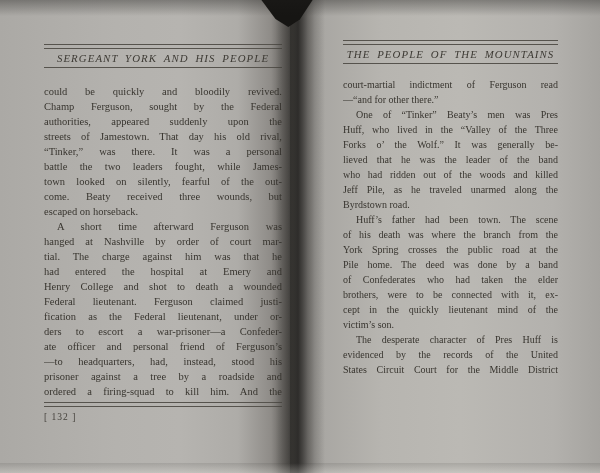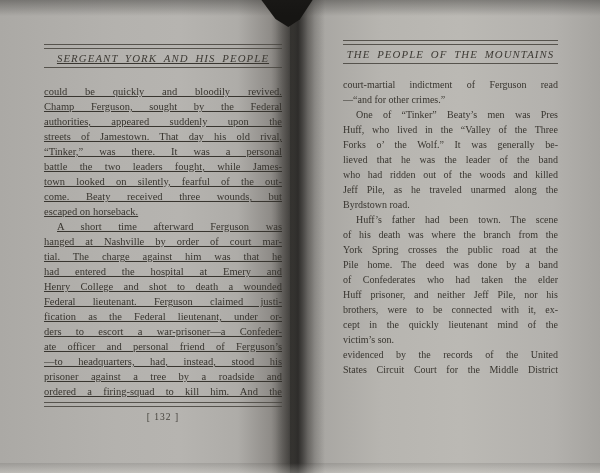--- a/index.html
+++ b/index.html
@@ -27,42 +27,42 @@
   }
   .top-vignette{
     position:absolute;left:0;top:0;width:600px;height:16px;pointer-events:none;
     background:linear-gradient(to bottom,rgba(30,29,27,0.38),rgba(30,29,27,0));
   }
   .bottom-strip{
     position:absolute;left:0;bottom:0;width:600px;height:10px;pointer-events:none;
     background:linear-gradient(to bottom,rgba(40,39,37,0.12),rgba(228,226,220,0.30));
   }
   .text-col{position:absolute;top:0;color:#38352f;}
-  .page-left .text-col{left:44px;width:238px;text-decoration:underline;}
+  .page-left .text-col{left:44px;width:238px;}
   .page-right .text-col{left:53px;width:215px;}
 
   .running-head{margin-top:44px;}
   .page-right .running-head{margin-top:40px;}
   .double-rule{height:3px;border-top:1px solid #56534d;border-bottom:1px solid #56534d;}
   .single-rule{border-top:1px solid #56534d;}
   .head-title{
     font-style:italic;font-size:10.8px;letter-spacing:1.1px;word-spacing:3px;
     text-align:center;color:#3d3a34;padding:3px 0 3px 0;white-space:nowrap;
   }
   .body-text{margin-top:16px;font-size:10.5px;line-height:15px;}
   .page-right .body-text{margin-top:13px;font-size:10px;}
   .line{text-align:justify;text-align-last:justify;overflow:hidden;}
   .line.end{text-align-last:left;}
   .line.indent{text-indent:13px;}
 
   .folio-block{position:absolute;top:402px;}
   .page-left .folio-block{left:44px;width:238px;}
   .page-right .folio-block{left:41px;width:215px;}
   .folio{
-    text-align:center;font-size:9.5px;letter-spacing:1px;color:#45423c;padding-top:5px;
+    text-align:left;font-size:9.5px;letter-spacing:1px;color:#45423c;padding-top:5px;
   }
 </style>
 </head>
 <body>
 
 <div class="spread">
 
   <div class="page page-left">
     <div class="text-col">
       <div class="running-head">
@@ -102,37 +102,37 @@
 
   <div class="page page-right">
     <div class="text-col">
       <div class="running-head">
         <div class="double-rule"></div>
         <div class="head-title">THE PEOPLE OF THE MOUNTAINS</div>
         <div class="single-rule"></div>
       </div>
       <div class="body-text">
           <div class="line">court-martial indictment of Ferguson read</div>
-          <div class="line end">—“and for other crimes.”</div>
+          <div class="line end">—“and for other there.”</div>
           <div class="line indent">One of “Tinker” Beaty’s men was Pres</div>
           <div class="line">Huff, who lived in the “Valley of the Three</div>
           <div class="line">Forks o’ the Wolf.”  It was generally be-</div>
           <div class="line">lieved that he was the leader of the band</div>
           <div class="line">who had ridden out of the woods and killed</div>
           <div class="line">Jeff Pile, as he traveled unarmed along the</div>
           <div class="line end">Byrdstown road.</div>
           <div class="line indent">Huff’s father had been town.  The scene</div>
           <div class="line">of his death was where the branch from the</div>
           <div class="line">York Spring crosses the public road at the</div>
           <div class="line">Pile home.  The deed was done by a band</div>
           <div class="line">of Confederates who had taken the elder</div>
-          <div class="line">Huff prisoner, and neither Jeff Pile, nor his</div>
           <div class="line">brothers, were to be connected with it, ex-</div>
           <div class="line">cept in the quickly lieutenant mind of the</div>
           <div class="line end">victim’s son.</div>
+          <div class="line indent">The desperate character of Pres Huff is</div>
           <div class="line">evidenced by the records of the United</div>
           <div class="line">States Circuit Court for the Middle District</div>
         </div>
     </div>
   </div>
 
   <div class="gutter-shadow"></div>
   <div class="spine-shadow"></div>
   <div class="top-vignette"></div>
   <div class="bottom-strip"></div>

